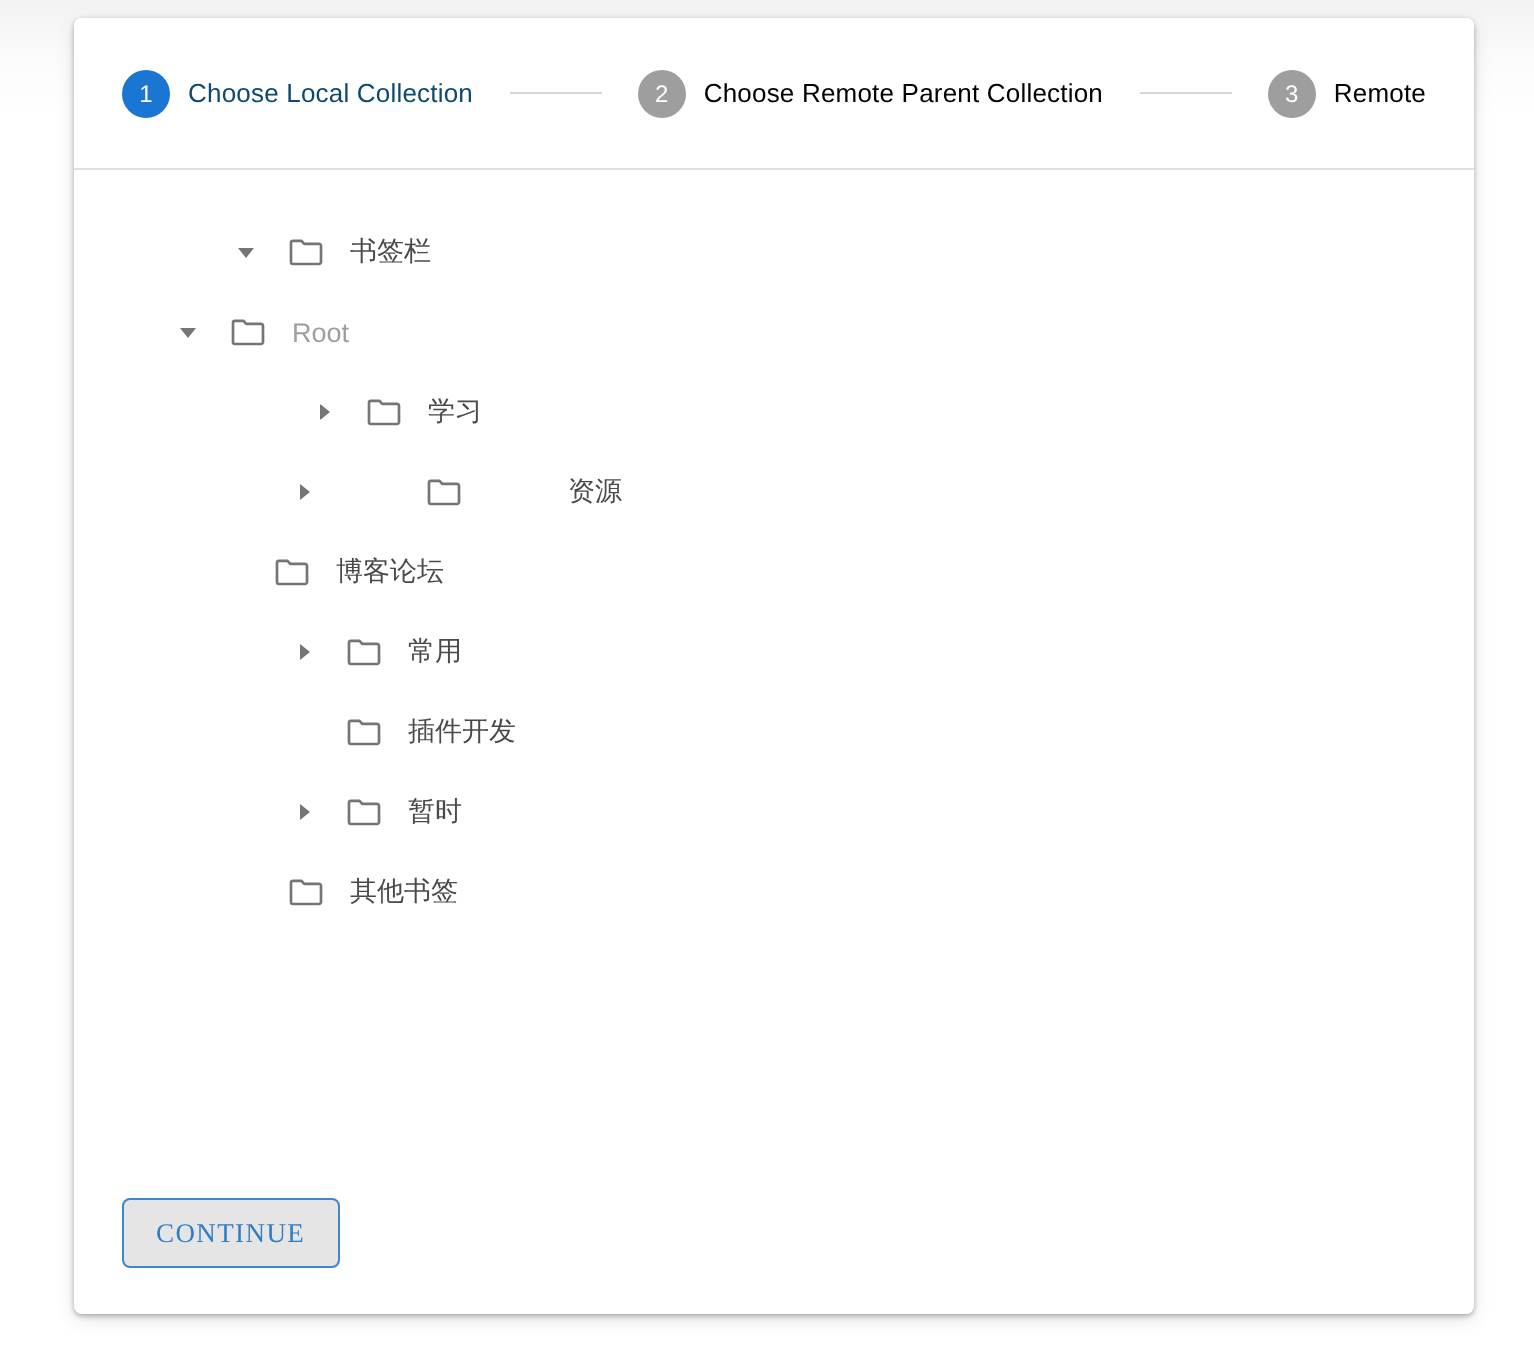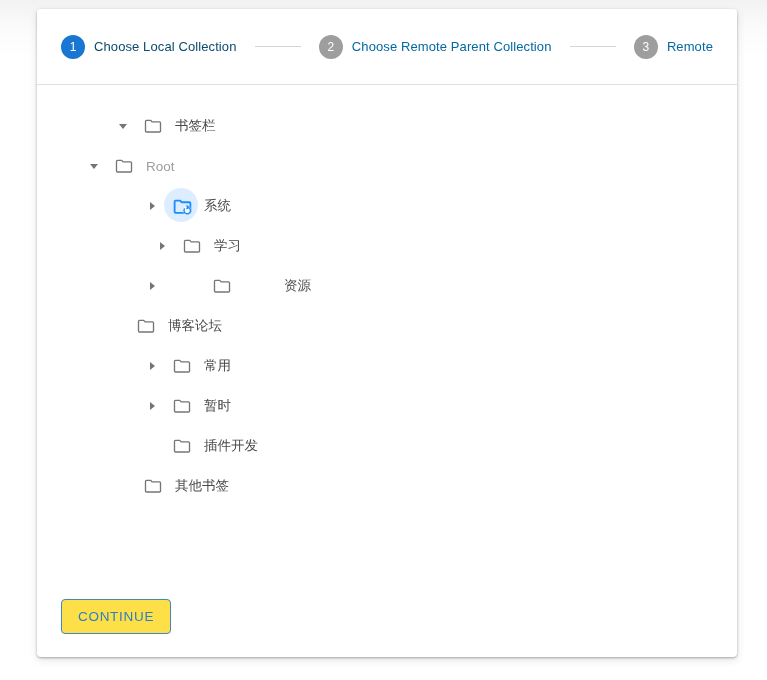--- a/index.html
+++ b/index.html
@@ -71,21 +71,21 @@
   .step-circle.active { background: #1976d2; }
   .step-circle.inactive { background: #9e9e9e; }
 
   .step-label {
     margin-left: 9px;
     font-size: 13px;
     letter-spacing: 0.1px;
     white-space: nowrap;
   }
   .step-label.active { color: #0c4a6e; }
-  .step-label.inactive { color: #0369a1; }
+  .step-label.inactive { color: #000000; }
 
   .connector {
     flex: 1 1 auto;
     height: 1px;
     background: #d6d6d6;
     margin: 0 18px;
     min-width: 40px;
   }
 
   
@@ -163,27 +163,27 @@
     flex: 0 0 auto;
     padding: 0 0 23px 24px;
   }
   .continue-btn {
     display: inline-flex;
     align-items: center;
     justify-content: center;
     height: 35px;
     padding: 0 16px;
     min-width: 85px;
-    background: #fde047;
+    background: #e5e5e5;
     border: 1px solid #4285c8;
     border-radius: 4px;
     color: #2f7dc4;
     font-size: 13.5px;
     letter-spacing: 0.7px;
-    font-family: Liberation Sans, sans-serif;
+    font-family: Liberation Serif, serif;
     cursor: pointer;
   }
 </style>
 </head>
 <body>
 
 <div id="page">
 
   <div class="card">
 
@@ -226,34 +226,20 @@
           <div class="arrow-slot">
             <div class="arrow open"></div>
           </div>
           <div class="folder-slot">
             <svg width="20" height="20" viewBox="0 0 24 24" aria-hidden="true">
               <path d="M3 6.5 A1.2 1.2 0 0 1 4.2 5.3 H9.3 L10.9 7.1 H19.8 A1.2 1.2 0 0 1 21 8.3 V18 A1.2 1.2 0 0 1 19.8 19.2 H4.2 A1.2 1.2 0 0 1 3 18 Z" fill="none" stroke="#757575" stroke-width="1.6" stroke-linejoin="round"></path>
             </svg>
           </div>
           <div class="node-label muted">Root</div>
         </div>
-        <div class="tree-row" style="padding-left: 104px;">
-          <div class="arrow-slot">
-            <div class="arrow"></div>
-          </div>
-          <div class="folder-slot selected">
-            <svg width="21" height="21" viewBox="0 0 24 24" aria-hidden="true">
-              <path d="M3 6.5 A1.2 1.2 0 0 1 4.2 5.3 H9.3 L10.9 7.1 H19.8 A1.2 1.2 0 0 1 21 8.3 V18 A1.2 1.2 0 0 1 19.8 19.2 H4.2 A1.2 1.2 0 0 1 3 18 Z" fill="none" stroke="#1a8cff" stroke-width="2.1" stroke-linejoin="round"></path>
-              <circle cx="17.4" cy="16.6" r="4.6" fill="#ffffff"></circle>
-              <path d="M17.4 12.9 a3.7 3.7 0 1 1 -3.2 1.9" fill="none" stroke="#1a8cff" stroke-width="1.7" stroke-linecap="round"></path>
-              <path d="M17.1 11.2 l1.7 1.8 -1.9 1.5" fill="none" stroke="#1a8cff" stroke-width="1.6" stroke-linecap="round" stroke-linejoin="round"></path>
-            </svg>
-          </div>
-          <div class="node-label cjk">系统</div>
-        </div>
         <div class="tree-row" style="padding-left: 114px;">
           <div class="arrow-slot">
             <div class="arrow"></div>
           </div>
           <div class="folder-slot">
             <svg width="20" height="20" viewBox="0 0 24 24" aria-hidden="true">
               <path d="M3 6.5 A1.2 1.2 0 0 1 4.2 5.3 H9.3 L10.9 7.1 H19.8 A1.2 1.2 0 0 1 21 8.3 V18 A1.2 1.2 0 0 1 19.8 19.2 H4.2 A1.2 1.2 0 0 1 3 18 Z" fill="none" stroke="#757575" stroke-width="1.6" stroke-linejoin="round"></path>
             </svg>
           </div>
           <div class="node-label cjk">学习</div>
@@ -283,38 +269,38 @@
             <div class="arrow"></div>
           </div>
           <div class="folder-slot">
             <svg width="20" height="20" viewBox="0 0 24 24" aria-hidden="true">
               <path d="M3 6.5 A1.2 1.2 0 0 1 4.2 5.3 H9.3 L10.9 7.1 H19.8 A1.2 1.2 0 0 1 21 8.3 V18 A1.2 1.2 0 0 1 19.8 19.2 H4.2 A1.2 1.2 0 0 1 3 18 Z" fill="none" stroke="#757575" stroke-width="1.6" stroke-linejoin="round"></path>
             </svg>
           </div>
           <div class="node-label cjk">常用</div>
         </div>
         <div class="tree-row" style="padding-left: 104px;">
+          <div class="arrow-slot empty"></div>
+          <div class="folder-slot">
+            <svg width="20" height="20" viewBox="0 0 24 24" aria-hidden="true">
+              <path d="M3 6.5 A1.2 1.2 0 0 1 4.2 5.3 H9.3 L10.9 7.1 H19.8 A1.2 1.2 0 0 1 21 8.3 V18 A1.2 1.2 0 0 1 19.8 19.2 H4.2 A1.2 1.2 0 0 1 3 18 Z" fill="none" stroke="#757575" stroke-width="1.6" stroke-linejoin="round"></path>
+            </svg>
+          </div>
+          <div class="node-label cjk">插件开发</div>
+        </div>
+        <div class="tree-row" style="padding-left: 104px;">
           <div class="arrow-slot">
             <div class="arrow"></div>
           </div>
           <div class="folder-slot">
             <svg width="20" height="20" viewBox="0 0 24 24" aria-hidden="true">
               <path d="M3 6.5 A1.2 1.2 0 0 1 4.2 5.3 H9.3 L10.9 7.1 H19.8 A1.2 1.2 0 0 1 21 8.3 V18 A1.2 1.2 0 0 1 19.8 19.2 H4.2 A1.2 1.2 0 0 1 3 18 Z" fill="none" stroke="#757575" stroke-width="1.6" stroke-linejoin="round"></path>
             </svg>
           </div>
           <div class="node-label cjk">暂时</div>
-        </div>
-        <div class="tree-row" style="padding-left: 104px;">
-          <div class="arrow-slot empty"></div>
-          <div class="folder-slot">
-            <svg width="20" height="20" viewBox="0 0 24 24" aria-hidden="true">
-              <path d="M3 6.5 A1.2 1.2 0 0 1 4.2 5.3 H9.3 L10.9 7.1 H19.8 A1.2 1.2 0 0 1 21 8.3 V18 A1.2 1.2 0 0 1 19.8 19.2 H4.2 A1.2 1.2 0 0 1 3 18 Z" fill="none" stroke="#757575" stroke-width="1.6" stroke-linejoin="round"></path>
-            </svg>
-          </div>
-          <div class="node-label cjk">插件开发</div>
         </div>
         <div class="tree-row" style="padding-left: 75px;">
           <div class="arrow-slot empty"></div>
           <div class="folder-slot">
             <svg width="20" height="20" viewBox="0 0 24 24" aria-hidden="true">
               <path d="M3 6.5 A1.2 1.2 0 0 1 4.2 5.3 H9.3 L10.9 7.1 H19.8 A1.2 1.2 0 0 1 21 8.3 V18 A1.2 1.2 0 0 1 19.8 19.2 H4.2 A1.2 1.2 0 0 1 3 18 Z" fill="none" stroke="#757575" stroke-width="1.6" stroke-linejoin="round"></path>
             </svg>
           </div>
           <div class="node-label cjk">其他书签</div>
         </div>

